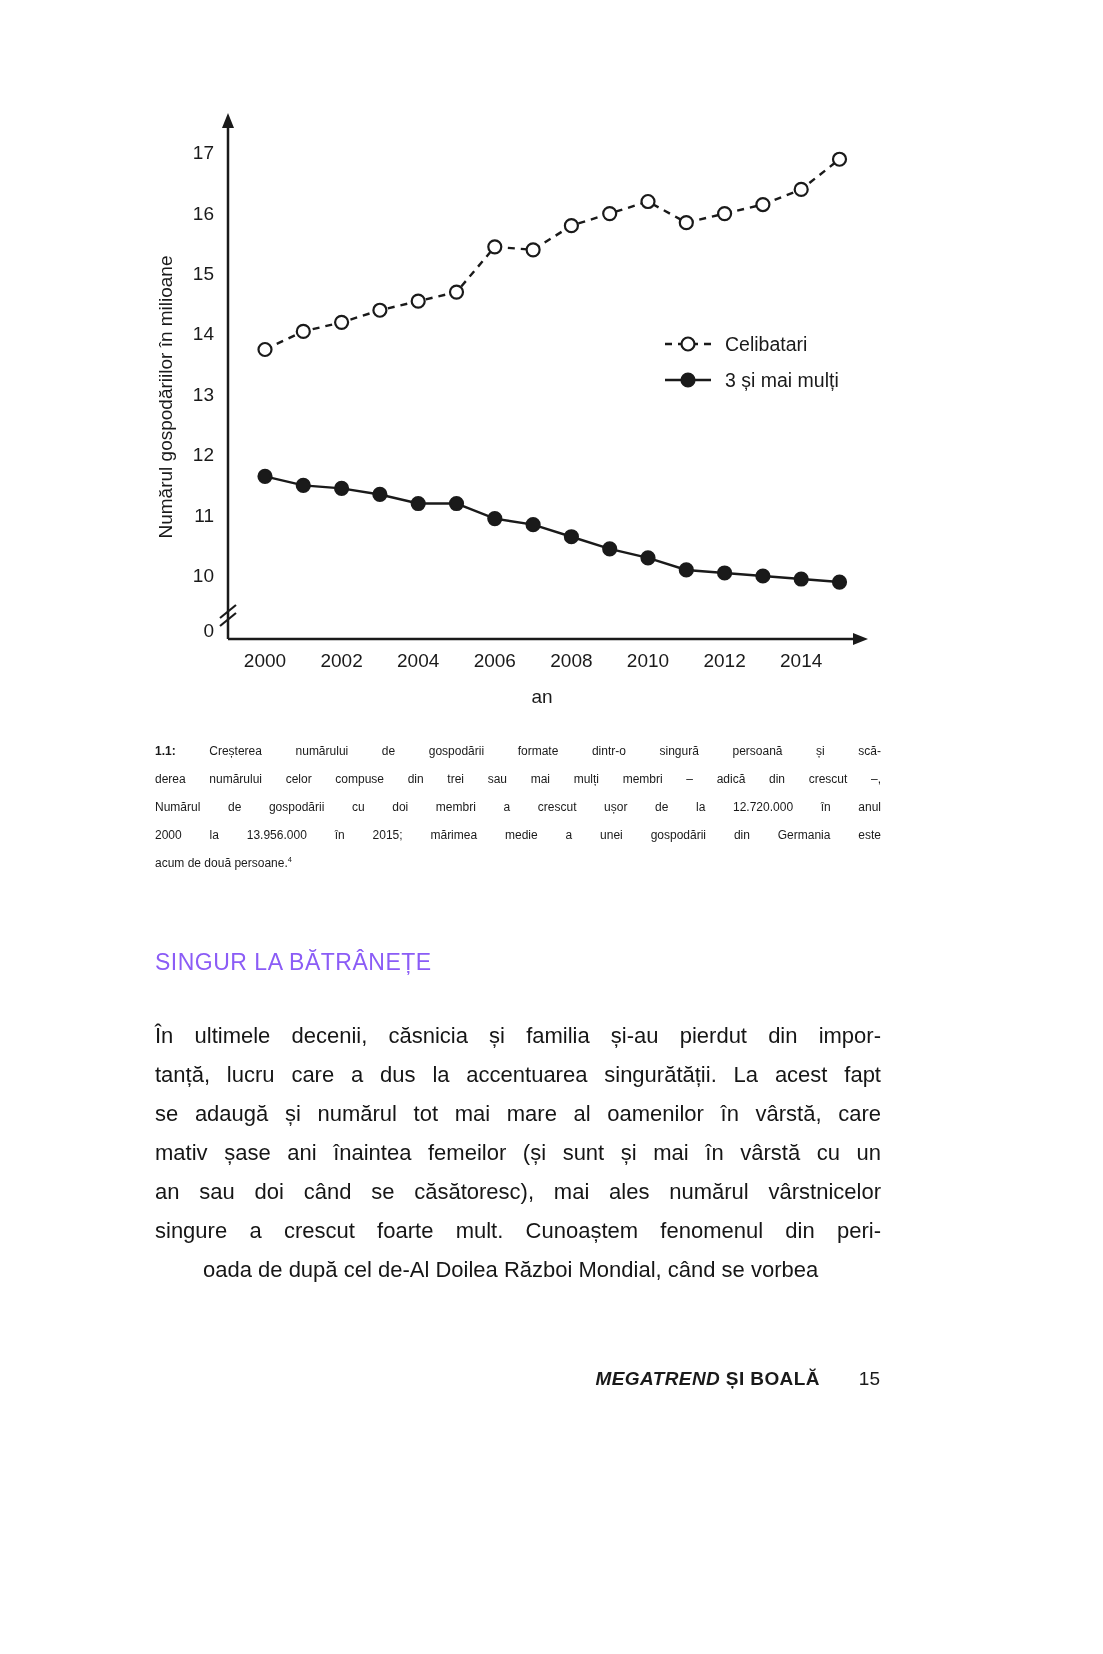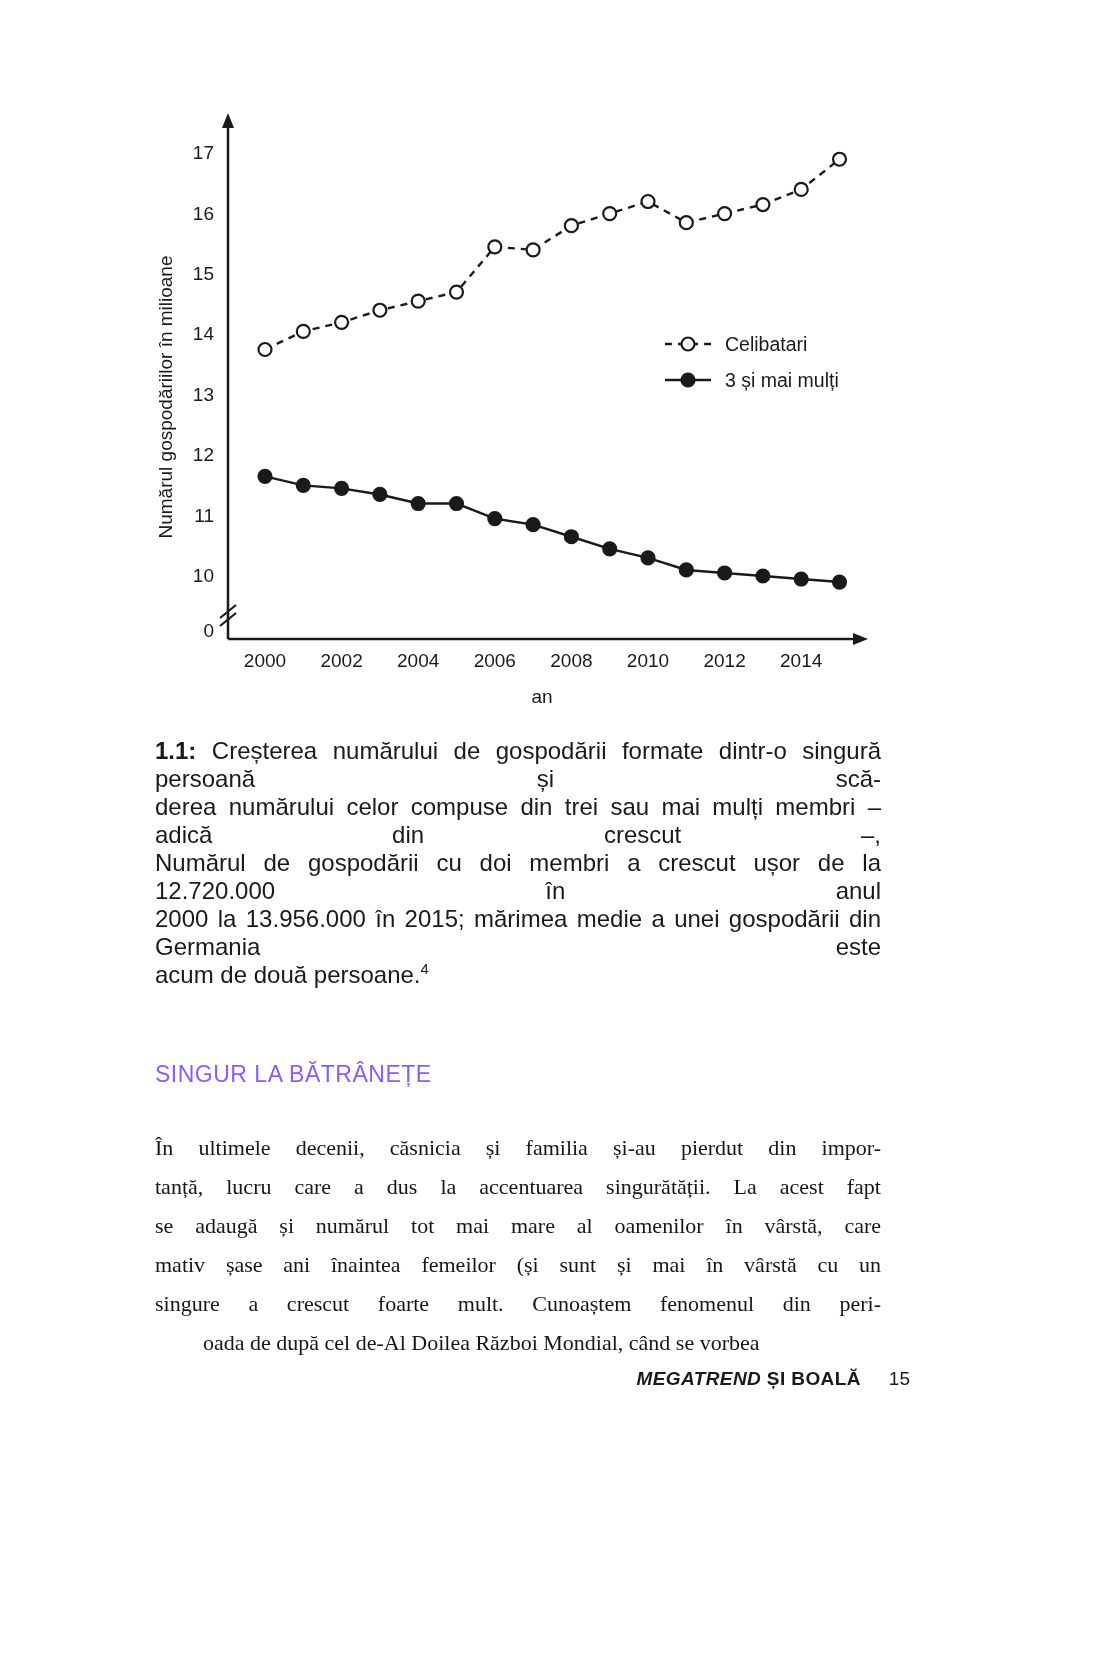--- a/index.html
+++ b/index.html
@@ -21,21 +21,21 @@
     padding: 107px 0 0 150px;
   }
   .figure svg {
     display: block;
     font-family: "Liberation Sans", sans-serif;
   }
   .caption {
     margin: 30px 0 0 5px;
     width: 726px;
     font-family: "Liberation Sans", sans-serif;
-    font-size: 24px;
+    font-size: 12px;
     line-height: 28px;
     color: #1a1a1a;
   }
   .cap-line {
     text-align: justify;
     text-align-last: justify;
   }
   .cap-line.last {
     text-align-last: left;
   }
@@ -49,46 +49,45 @@
     width: 726px;
     font-family: "Liberation Sans", sans-serif;
     font-size: 23px;
     font-weight: 400;
     letter-spacing: 0.5px;
     color: #8b5cf6;
   }
   .body-text {
     margin: 40px 0 0 155px;
     width: 726px;
-    font-family: Liberation Serif, serif;
+    font-family: Liberation Sans, sans-serif;
     font-size: 22px;
     line-height: 39px;
     color: #161616;
   }
   .body-line {
     text-align: justify;
     text-align-last: justify;
   }
   .body-line.last {
     text-align-last: left;
     margin-left: 48px;
   }
   .footer {
     position: absolute;
     top: 1368px;
     left: 0;
     width: 880px;
     display: flex;
     justify-content: flex-end;
     align-items: flex-end;
-    gap: 28px;
+    gap: 39px;
     font-family: "Liberation Sans", sans-serif;
     font-size: 19px;
     color: #1a1a1a;
-    padding-left: 30px;
   }
   .running-head {
     font-weight: 700;
     letter-spacing: 0.4px;
   }
   .running-head i {
     font-style: italic;
   }
   .page-number {
     font-weight: 400;
@@ -177,20 +176,21 @@
     </figcaption>
   </figure>
 
   <h2 class="section-heading">SINGUR LA BĂTRÂNEȚE</h2>
 
   <div class="body-text">
     <div class="body-line">În ultimele decenii, căsnicia și familia și-au pierdut din impor-</div>
     <div class="body-line">tanță, lucru care a dus la accentuarea singurătății. La acest fapt</div>
     <div class="body-line">se adaugă și numărul tot mai mare al oamenilor în vârstă, care</div>
     <div class="body-line">mativ șase ani înaintea femeilor (și sunt și mai în vârstă cu un</div>
+    <div class="body-line">an sau doi când se căsătoresc), mai ales numărul vârstnicelor</div>
     <div class="body-line">singure a crescut foarte mult. Cunoaștem fenomenul din peri-</div>
     <div class="body-line last">oada de după cel de-Al Doilea Război Mondial, când se vorbea</div>
   </div>
 
   <div class="footer">
     <span class="running-head"><i>MEGATREND</i><span> ȘI BOALĂ</span></span>
     <span class="page-number">15</span>
   </div>
 
 </div>

